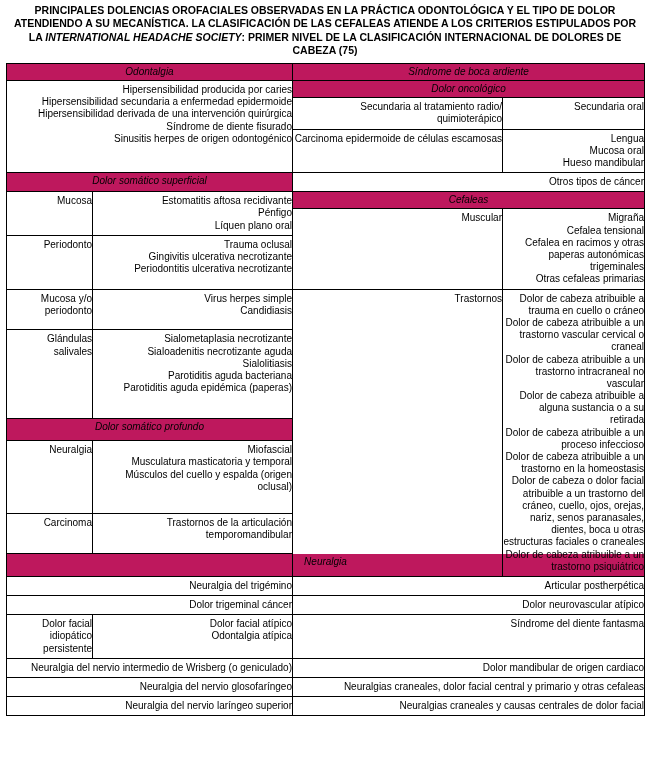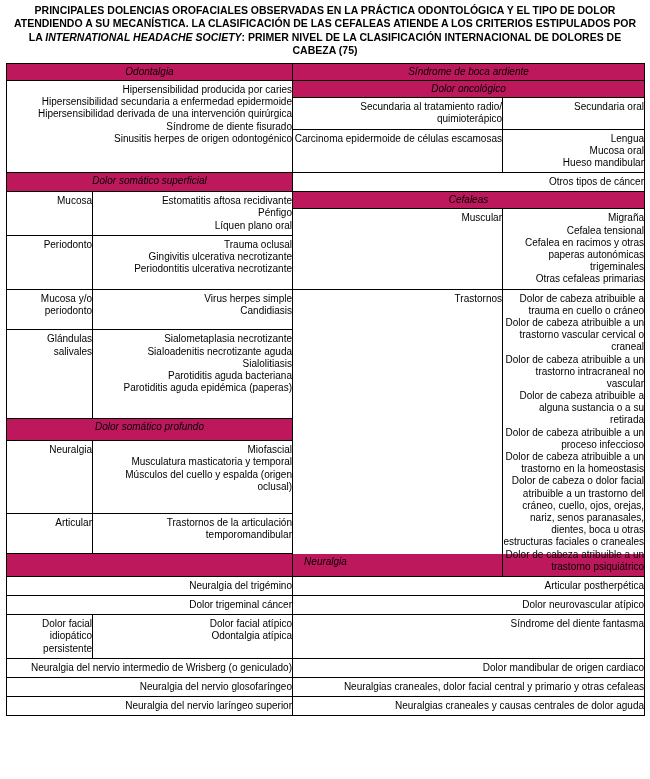--- a/index.html
+++ b/index.html
@@ -165,21 +165,21 @@
       </tr>
       <tr>
         <td class="vcenter">Neuralgia</td>
         <td class="cell-list">
           <div>Miofascial</div>
           <div>Musculatura masticatoria y temporal</div>
           <div>Músculos del cuello y espalda (origen oclusal)</div>
         </td>
       </tr>
       <tr>
-        <td class="vcenter">Articular</td>
+        <td class="vcenter">Carcinoma</td>
         <td class="cell-list">
           <div>Trastornos de la articulación temporomandibular</div>
         </td>
       </tr>
       <tr>
         <td class="hdr" colspan="4">Neuralgia</td>
       </tr>
       <tr>
         <td colspan="2">Neuralgia del trigémino</td>
         <td colspan="2">Articular postherpética</td>
@@ -197,18 +197,18 @@
       <tr>
         <td colspan="2">Neuralgia del nervio intermedio de Wrisberg (o geniculado)</td>
         <td colspan="2" class="vcenter">Dolor mandibular de origen cardiaco</td>
       </tr>
       <tr>
         <td colspan="2" class="vcenter">Neuralgia del nervio glosofaríngeo</td>
         <td colspan="2">Neuralgias craneales, dolor facial central y primario y otras cefaleas</td>
       </tr>
       <tr>
         <td colspan="2">Neuralgia del nervio laríngeo superior</td>
-        <td colspan="2">Neuralgias craneales y causas centrales de dolor aguda</td>
+        <td colspan="2">Neuralgias craneales y causas centrales de dolor facial</td>
       </tr>
     </tbody>
   </table>
 
 </div>
 
 </body></html>

